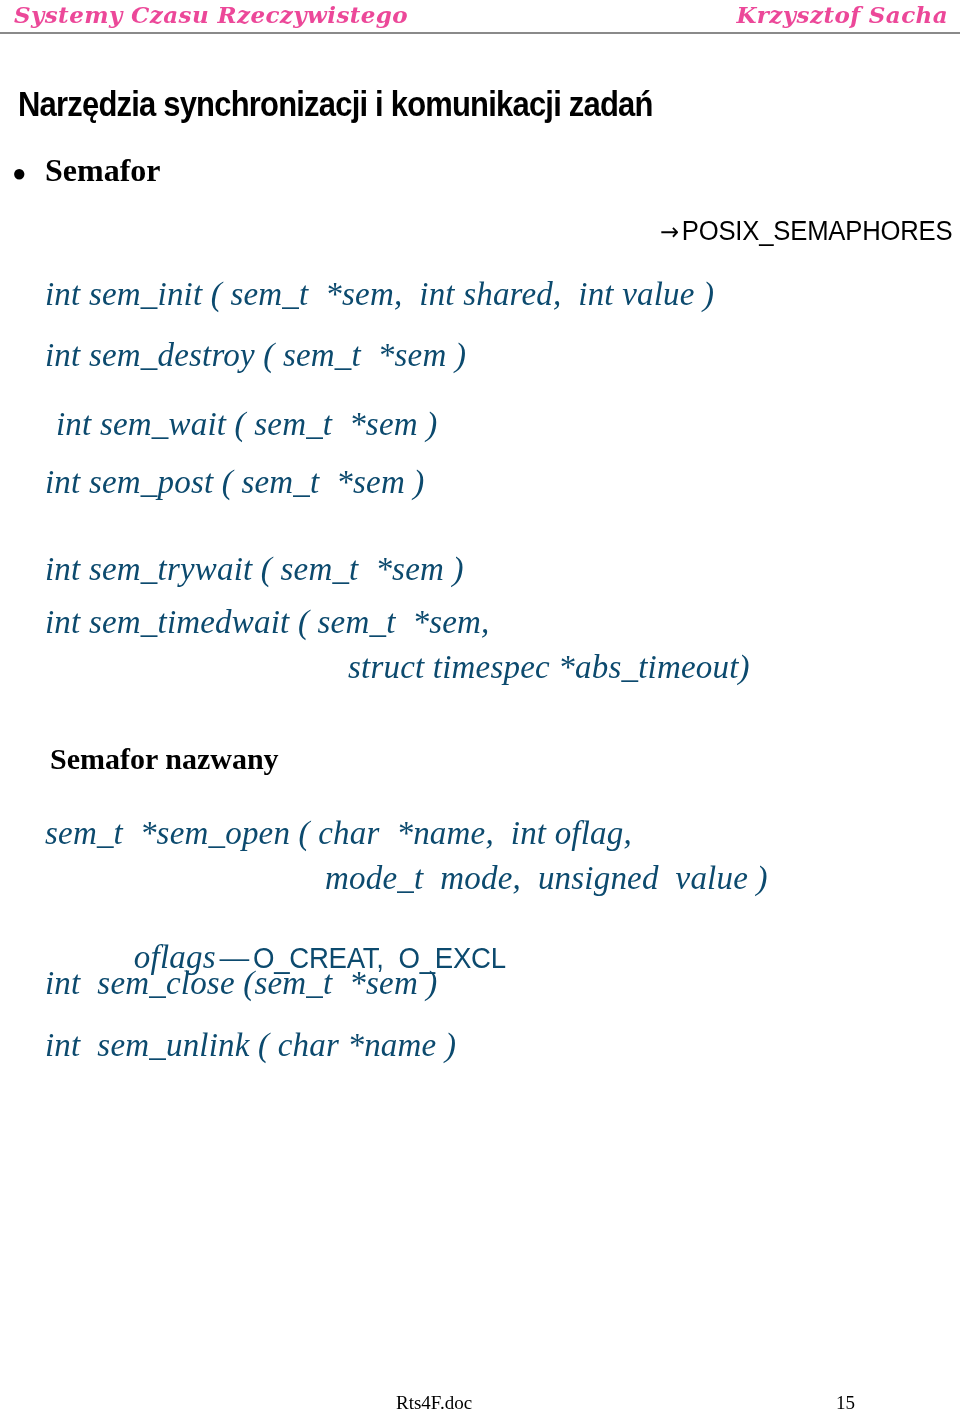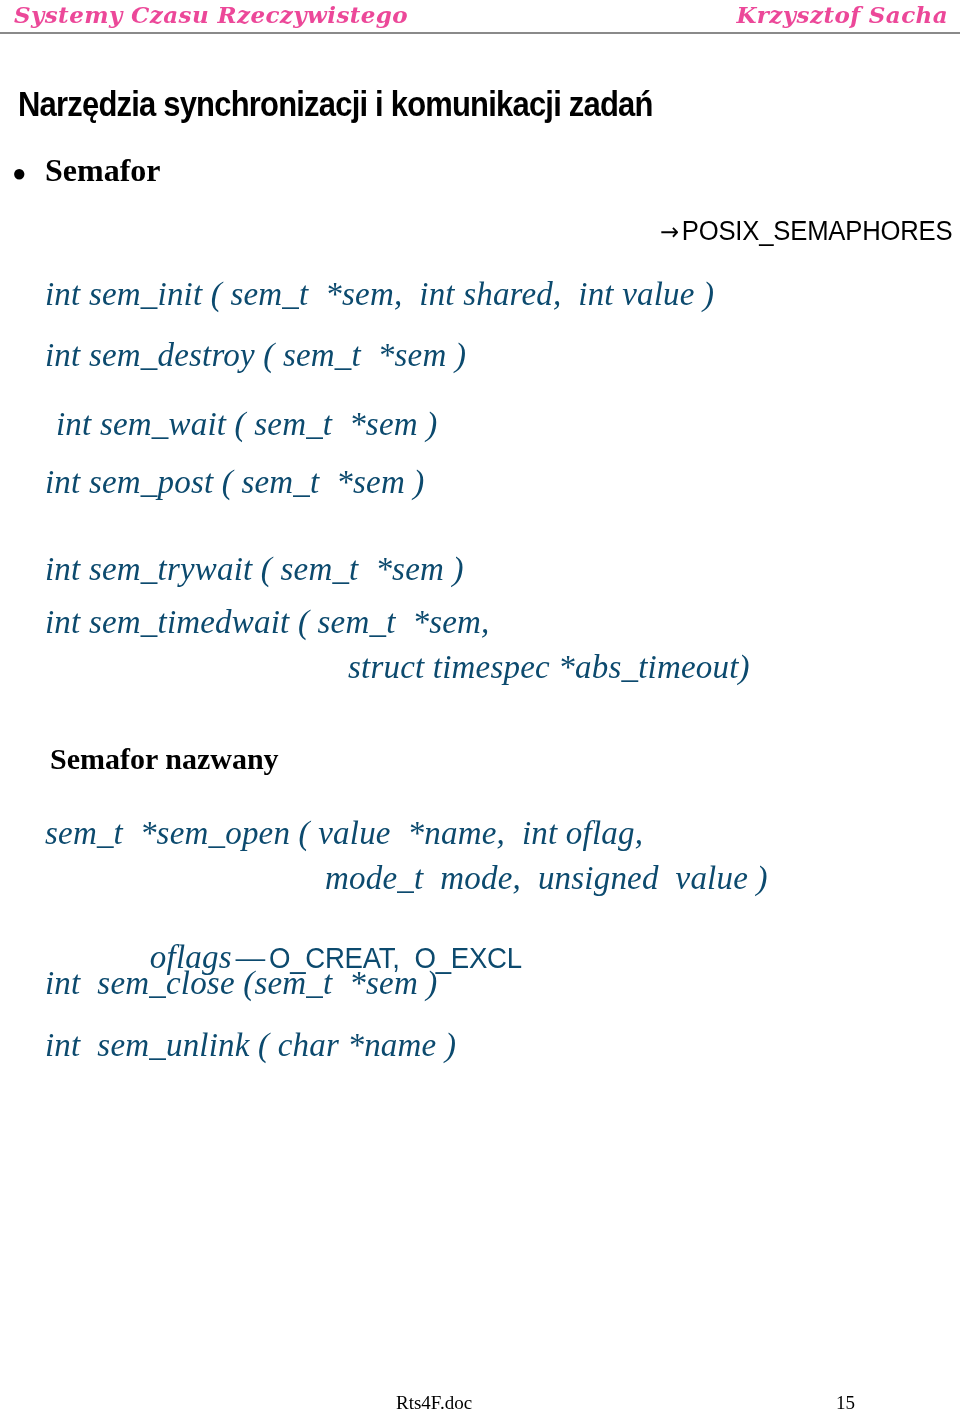--- a/index.html
+++ b/index.html
@@ -201,25 +201,25 @@
   <div class="sig" style="left:45px; top:466px;">int sem_post ( sem_t  *sem )</div>
 
   <div class="sig" style="left:45px; top:553px;">int sem_trywait ( sem_t  *sem )</div>
 
   <div class="sig" style="left:45px; top:606px;">int sem_timedwait ( sem_t  *sem,</div>
 
   <div class="sig" style="left:348px; top:651px;">struct timespec *abs_timeout)</div>
 
   <div class="plain-heading">Semafor nazwany</div>
 
-  <div class="sig" style="left:45px; top:817px;">sem_t  *sem_open ( value  *name,  int oflag,</div>
+  <div class="sig" style="left:45px; top:817px;">sem_t  *sem_open ( char  *name,  int oflag,</div>
 
   <div class="sig" style="left:325px; top:862px;">mode_t  mode,  unsigned  value )</div>
 
-  <div class="sig" style="left:116px; top:908px;">
+  <div class="sig" style="left:100px; top:908px;">
     <span>oflags</span><span class="emdash">—</span><span class="upright-sans">O_CREAT,  O_EXCL</span>
   </div>
 
   <div class="sig" style="left:45px; top:967px;">int  sem_close (sem_t  *sem )</div>
 
   <div class="sig" style="left:45px; top:1029px;">int  sem_unlink ( char *name )</div>
 
   <div class="doc-footer">
     <div class="footer-file">Rts4F.doc</div>
     <div class="footer-page">15</div>

